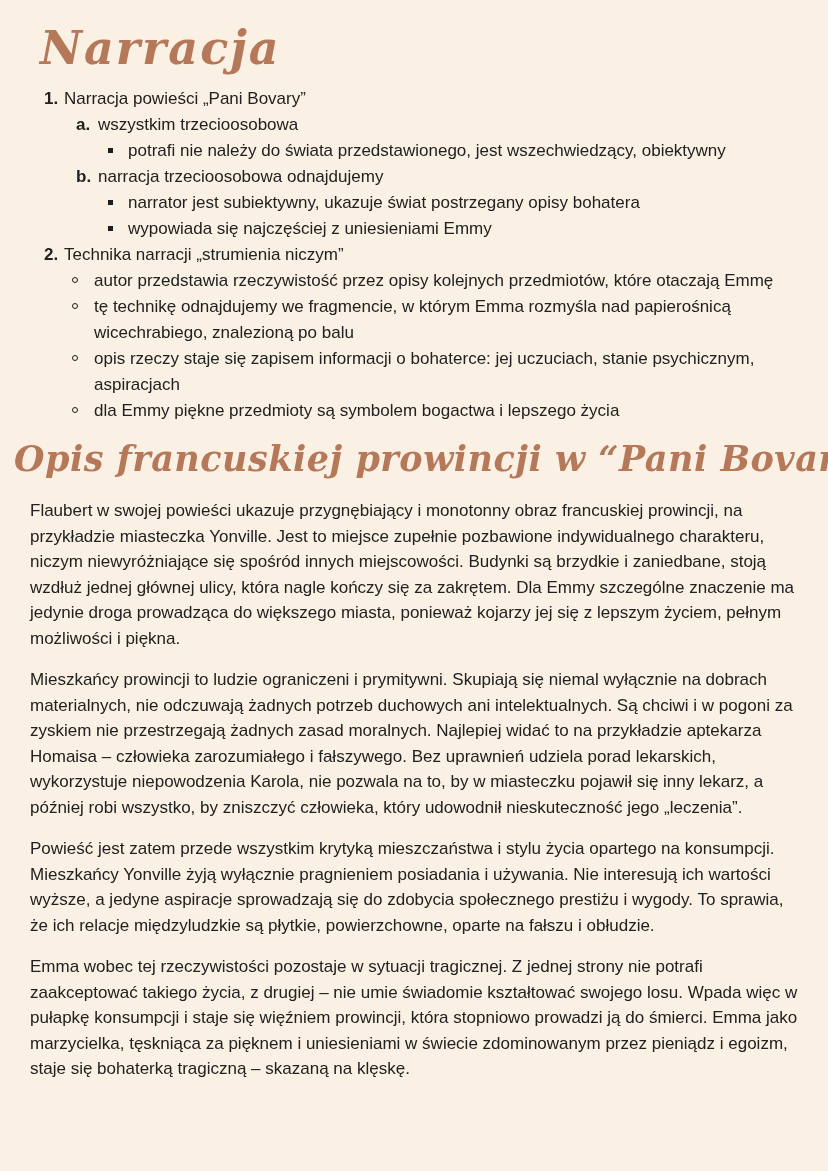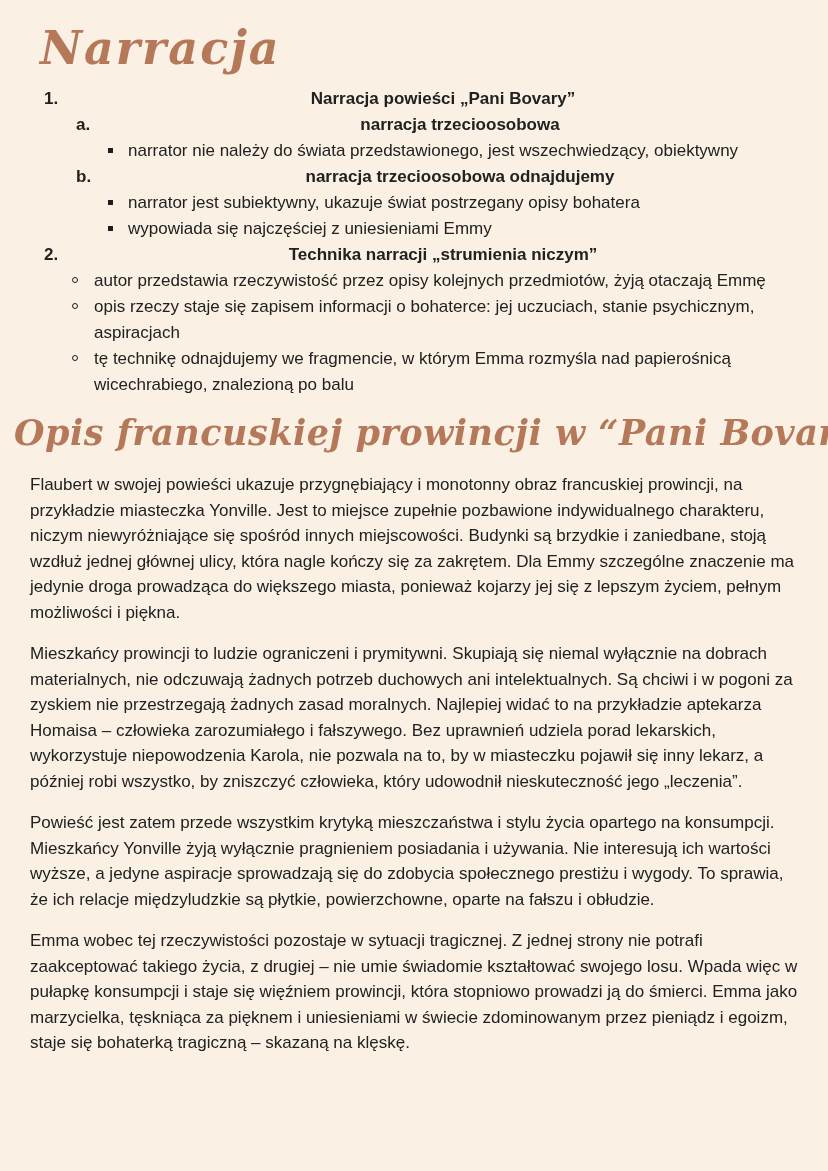--- a/index.html
+++ b/index.html
@@ -28,21 +28,21 @@
   }
   .h-opis {
     font-size: 35px;
     line-height: 46px;
     margin: 12px 0 8px 0;
     letter-spacing: 0.5px;
     white-space: nowrap;
   }
   .outline { font-size: 17px; line-height: 26px; }
   .row { display: flex; align-items: flex-start; }
-  .bold { font-weight: 700; text-align: center; }
+  .bold { font-weight: 400; }
   .num-col   { flex: 0 0 auto; width: 20px; font-weight: 700; }
   .letter-col{ flex: 0 0 auto; width: 22px; font-weight: 700; }
   .sq-col    { flex: 0 0 auto; width: 20px; padding-top: 10px; }
   .sq   { display: block; width: 5px; height: 5px; background: #1d1d1d; }
   .circ-col  { flex: 0 0 auto; width: 22px; padding-top: 9px; }
   .circ { display: block; width: 6px; height: 6px; border: 1.5px solid #1d1d1d; border-radius: 50%; }
   .ml1  { margin-left: 30px; }
   .ml2  { margin-left: 62px; }
   .ml3  { margin-left: 94px; }
   .ml2c { margin-left: 58px; }
@@ -59,28 +59,28 @@
 
   <div class="outline">
 
     <div class="row ml1">
       <span class="num-col">1.</span>
       <span class="txt bold">Narracja powieści „Pani Bovary”</span>
     </div>
 
     <div class="row ml2">
       <span class="letter-col">a.</span>
-      <span class="txt bold">narracja trzecioosobowa</span>
+      <span class="txt bold">wszystkim trzecioosobowa</span>
     </div>
 
     <div class="row ml3">
       <span class="sq-col">
           <span class="sq"></span>
         </span>
-      <span class="txt">narrator nie należy do świata przedstawionego, jest wszechwiedzący, obiektywny</span>
+      <span class="txt">potrafi nie należy do świata przedstawionego, jest wszechwiedzący, obiektywny</span>
     </div>
 
 
     <div class="row ml2">
       <span class="letter-col">b.</span>
       <span class="txt bold">narracja trzecioosobowa odnajdujemy</span>
     </div>
 
     <div class="row ml3">
       <span class="sq-col">
@@ -98,38 +98,44 @@
 
     <div class="row ml1">
       <span class="num-col">2.</span>
       <span class="txt bold">Technika narracji „strumienia niczym”</span>
     </div>
 
     <div class="row ml2c">
       <span class="circ-col">
           <span class="circ"></span>
         </span>
-      <span class="txt">autor przedstawia rzeczywistość przez opisy kolejnych przedmiotów, żyją otaczają Emmę</span>
+      <span class="txt">autor przedstawia rzeczywistość przez opisy kolejnych przedmiotów, które otaczają Emmę</span>
+    </div>
+
+    <div class="row ml2c">
+      <span class="circ-col">
+          <span class="circ"></span>
+        </span>
+      <span class="txt">tę technikę odnajdujemy we fragmencie, w którym Emma rozmyśla nad papierośnicą wicechrabiego, znalezioną po balu</span>
     </div>
 
     <div class="row ml2c">
       <span class="circ-col">
           <span class="circ"></span>
         </span>
       <span class="txt">opis rzeczy staje się zapisem informacji o bohaterce: jej uczuciach, stanie psychicznym, aspiracjach</span>
     </div>
 
+
     <div class="row ml2c">
       <span class="circ-col">
           <span class="circ"></span>
         </span>
-      <span class="txt">tę technikę odnajdujemy we fragmencie, w którym Emma rozmyśla nad papierośnicą wicechrabiego, znalezioną po balu</span>
+      <span class="txt">dla Emmy piękne przedmioty są symbolem bogactwa i lepszego życia</span>
     </div>
-
-
 
   </div>
 
   <h2 class="heading-script h-opis">Opis francuskiej prowincji w “Pani Bovary”</h2>
 
   <div class="body-text">
     <p>Flaubert w swojej powieści ukazuje przygnębiający i monotonny obraz francuskiej prowincji, na przykładzie miasteczka Yonville. Jest to miejsce zupełnie pozbawione indywidualnego charakteru, niczym niewyróżniające się spośród innych miejscowości. Budynki są brzydkie i zaniedbane, stoją wzdłuż jednej głównej ulicy, która nagle kończy się za zakrętem. Dla Emmy szczególne znaczenie ma jedynie droga prowadząca do większego miasta, ponieważ kojarzy jej się z lepszym życiem, pełnym możliwości i piękna.</p>
     <p>Mieszkańcy prowincji to ludzie ograniczeni i prymitywni. Skupiają się niemal wyłącznie na dobrach materialnych, nie odczuwają żadnych potrzeb duchowych ani intelektualnych. Są chciwi i w pogoni za zyskiem nie przestrzegają żadnych zasad moralnych. Najlepiej widać to na przykładzie aptekarza Homaisa – człowieka zarozumiałego i fałszywego. Bez uprawnień udziela porad lekarskich, wykorzystuje niepowodzenia Karola, nie pozwala na to, by w miasteczku pojawił się inny lekarz, a później robi wszystko, by zniszczyć człowieka, który udowodnił nieskuteczność jego „leczenia”.</p>
     <p>Powieść jest zatem przede wszystkim krytyką mieszczaństwa i stylu życia opartego na konsumpcji. Mieszkańcy Yonville żyją wyłącznie pragnieniem posiadania i używania. Nie interesują ich wartości wyższe, a jedyne aspiracje sprowadzają się do zdobycia społecznego prestiżu i wygody. To sprawia, że ich relacje międzyludzkie są płytkie, powierzchowne, oparte na fałszu i obłudzie.</p>
     <p>Emma wobec tej rzeczywistości pozostaje w sytuacji tragicznej. Z jednej strony nie potrafi zaakceptować takiego życia, z drugiej – nie umie świadomie kształtować swojego losu. Wpada więc w pułapkę konsumpcji i staje się więźniem prowincji, która stopniowo prowadzi ją do śmierci. Emma jako marzycielka, tęskniąca za pięknem i uniesieniami w świecie zdominowanym przez pieniądz i egoizm, staje się bohaterką tragiczną – skazaną na klęskę.</p>

